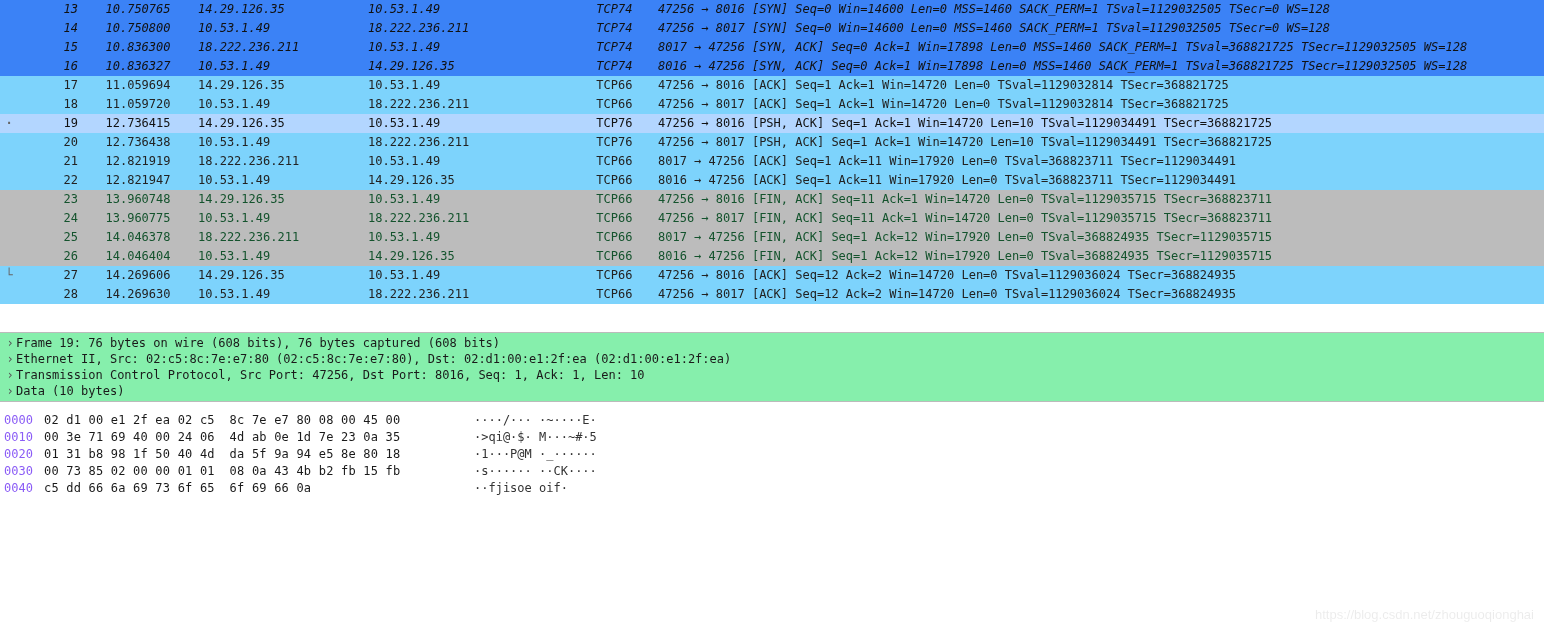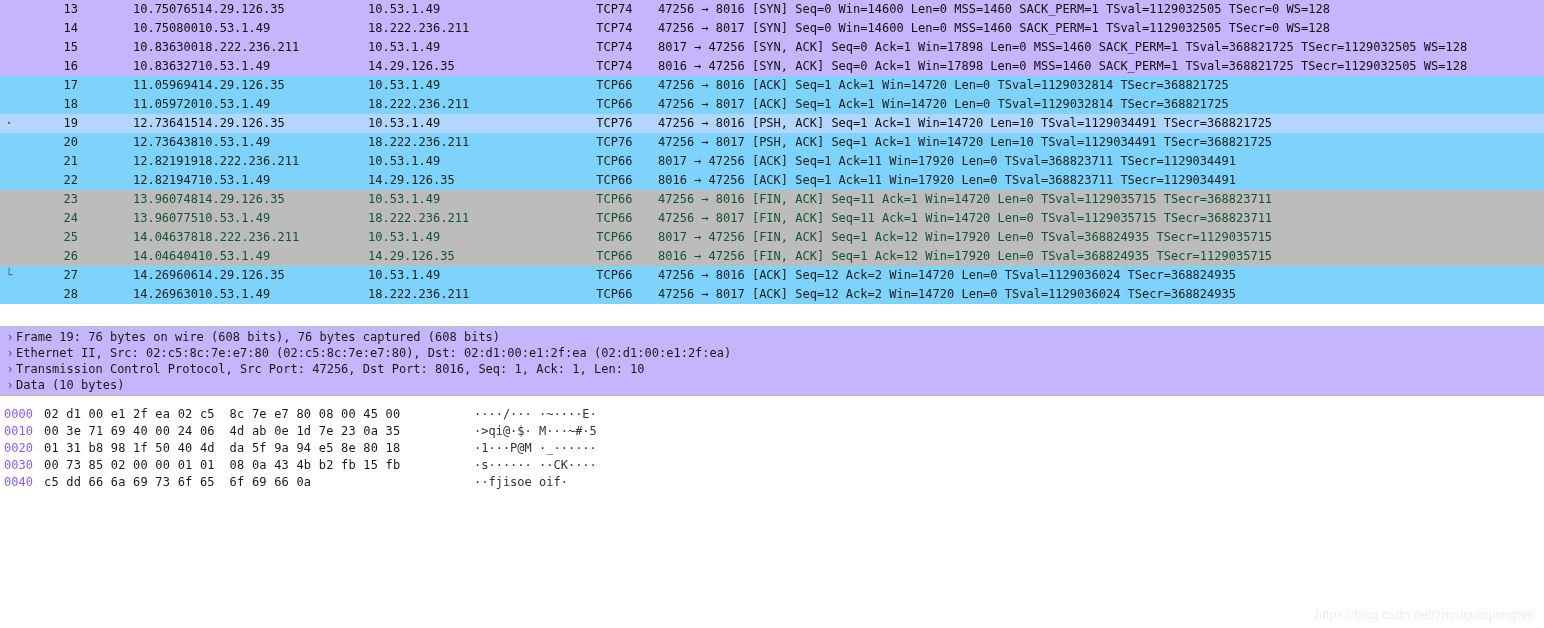--- a/index.html
+++ b/index.html
@@ -20,44 +20,44 @@
     line-height: 19px;
     cursor: pointer;
     white-space: nowrap;
   }
   .packet-list td {
     padding: 0;
     overflow: hidden;
     white-space: nowrap;
   }
   .col-no    { width: 60px;  text-align: right; padding-right: 6px;}
-  .col-time  { width: 120px; text-align: right; }
+  .col-time  { width: 120px; text-align: center; }
   .col-src   { width: 170px; text-align: left; }
   .col-dst   { width: 170px; text-align: left; }
   .col-proto { width: 80px;  text-align: right; }
   .col-len   { width: 40px;  text-align: left; padding-right:6px;}
   .col-info  { text-align: left; margin-left: 8px; }
 
-  .bg-gray   { background: #c4b5fd; color: #111; }
+  .bg-gray   { background: #3b82f6; color: #111; font-style: italic; }
   .bg-lav    { background: #7dd3fc; color: #222; }
   .bg-sel    { background: #b3d6ff; color: #111; }
   .bg-gray2  { background: #bcbcbc; color: #14532d; }
 
   .tree-indicator {
     width: 18px;
     text-align: center;
     color: #666;
     font-weight: bold;
   }
 
   .details-pane {
     border-top: 1px solid #bbb;
     border-bottom: 1px solid #bbb;
-    background: #c4b5fd;
-    margin-top: 22px;
+    background: #86efac;
+    margin-top: 28px;
     padding: 2px 0;
     font-family: "DejaVu Sans Mono", "Consolas", monospace;
   }
   .detail-row {
     padding: 1px 4px 1px 4px;
     cursor: pointer;
     white-space: nowrap;
   }
   .expander {
     display: inline-block;

